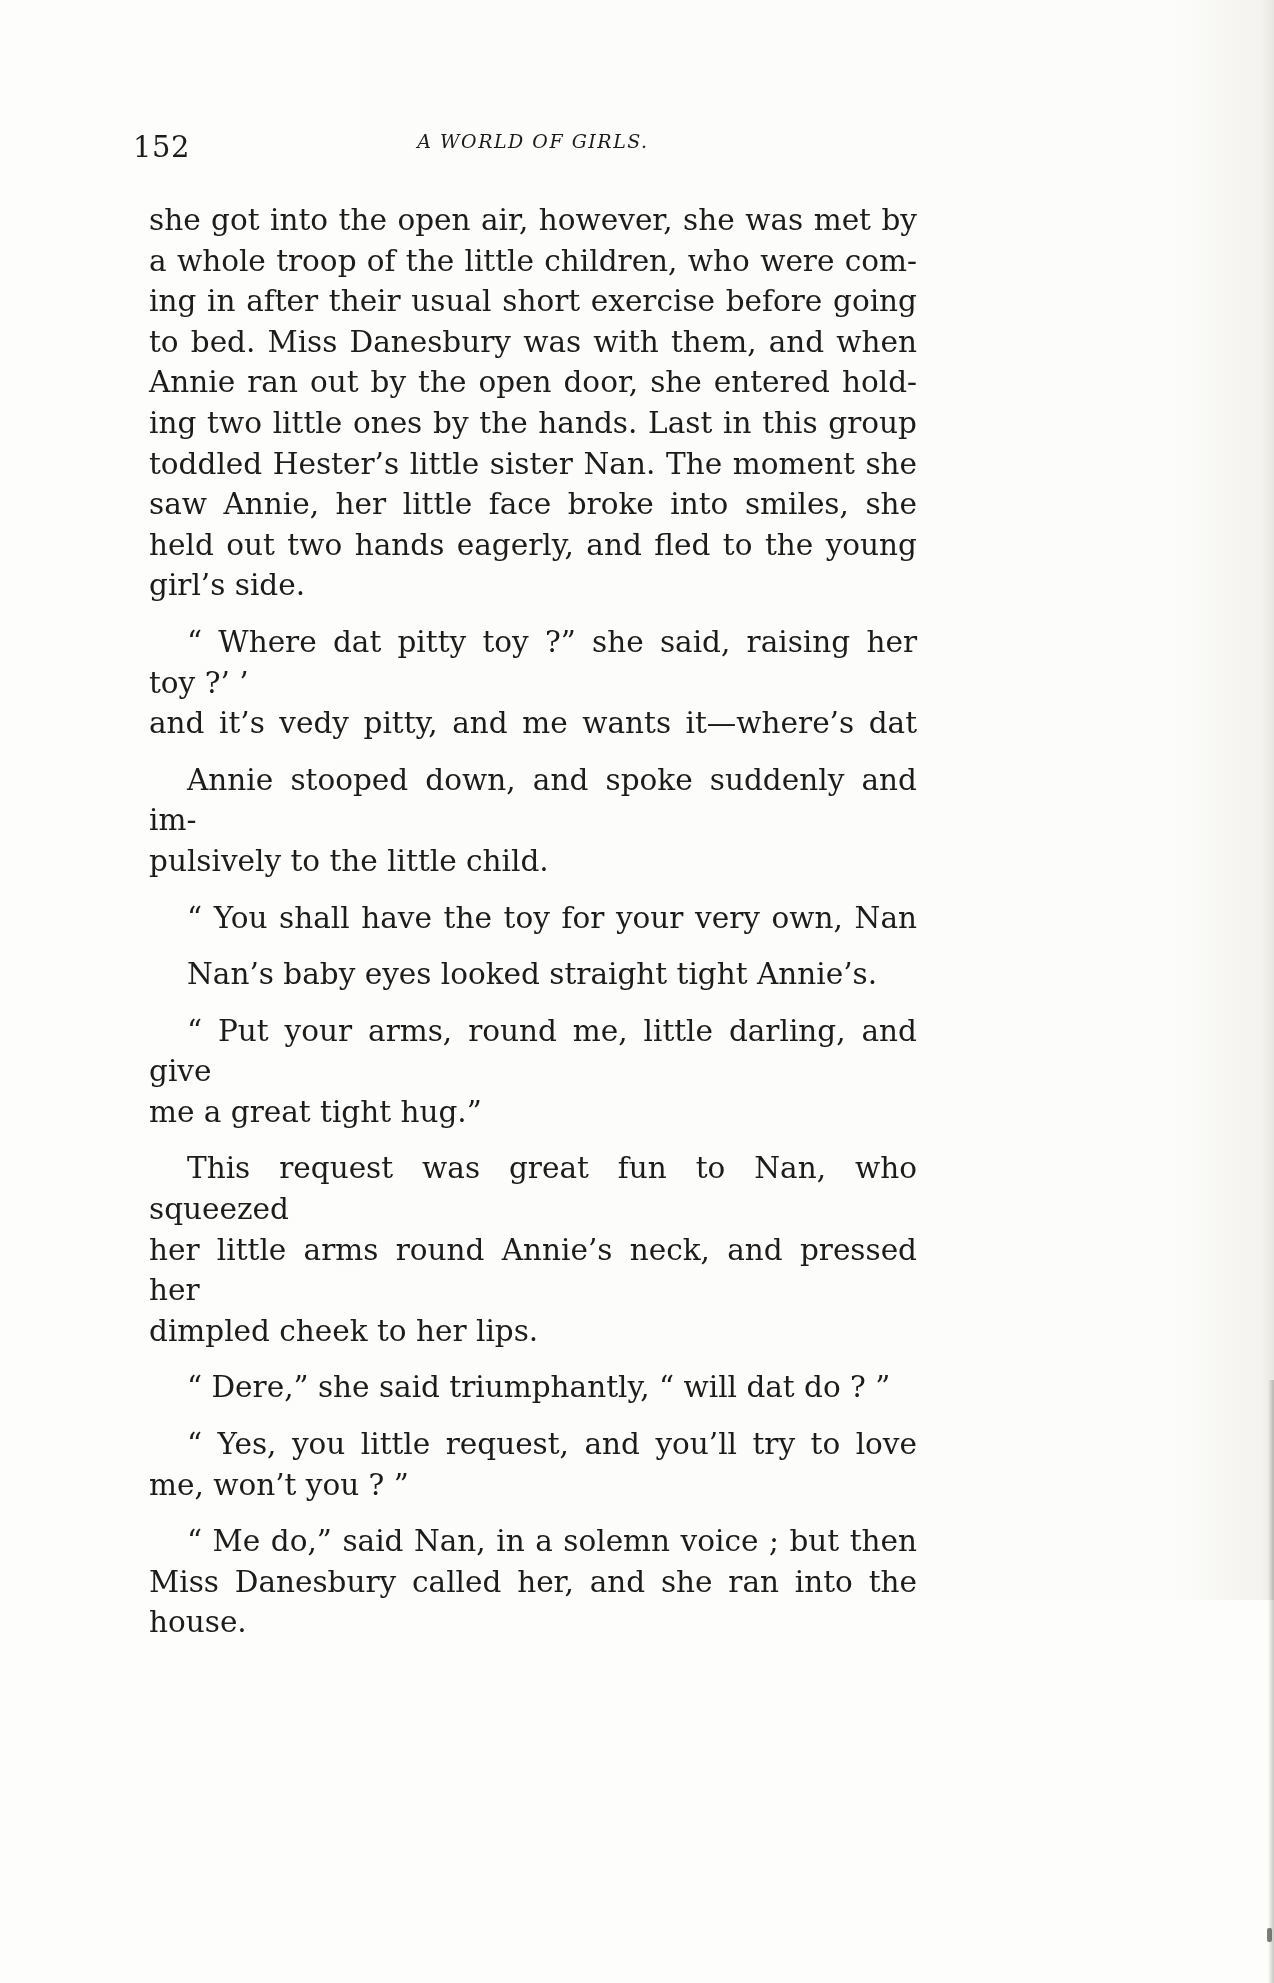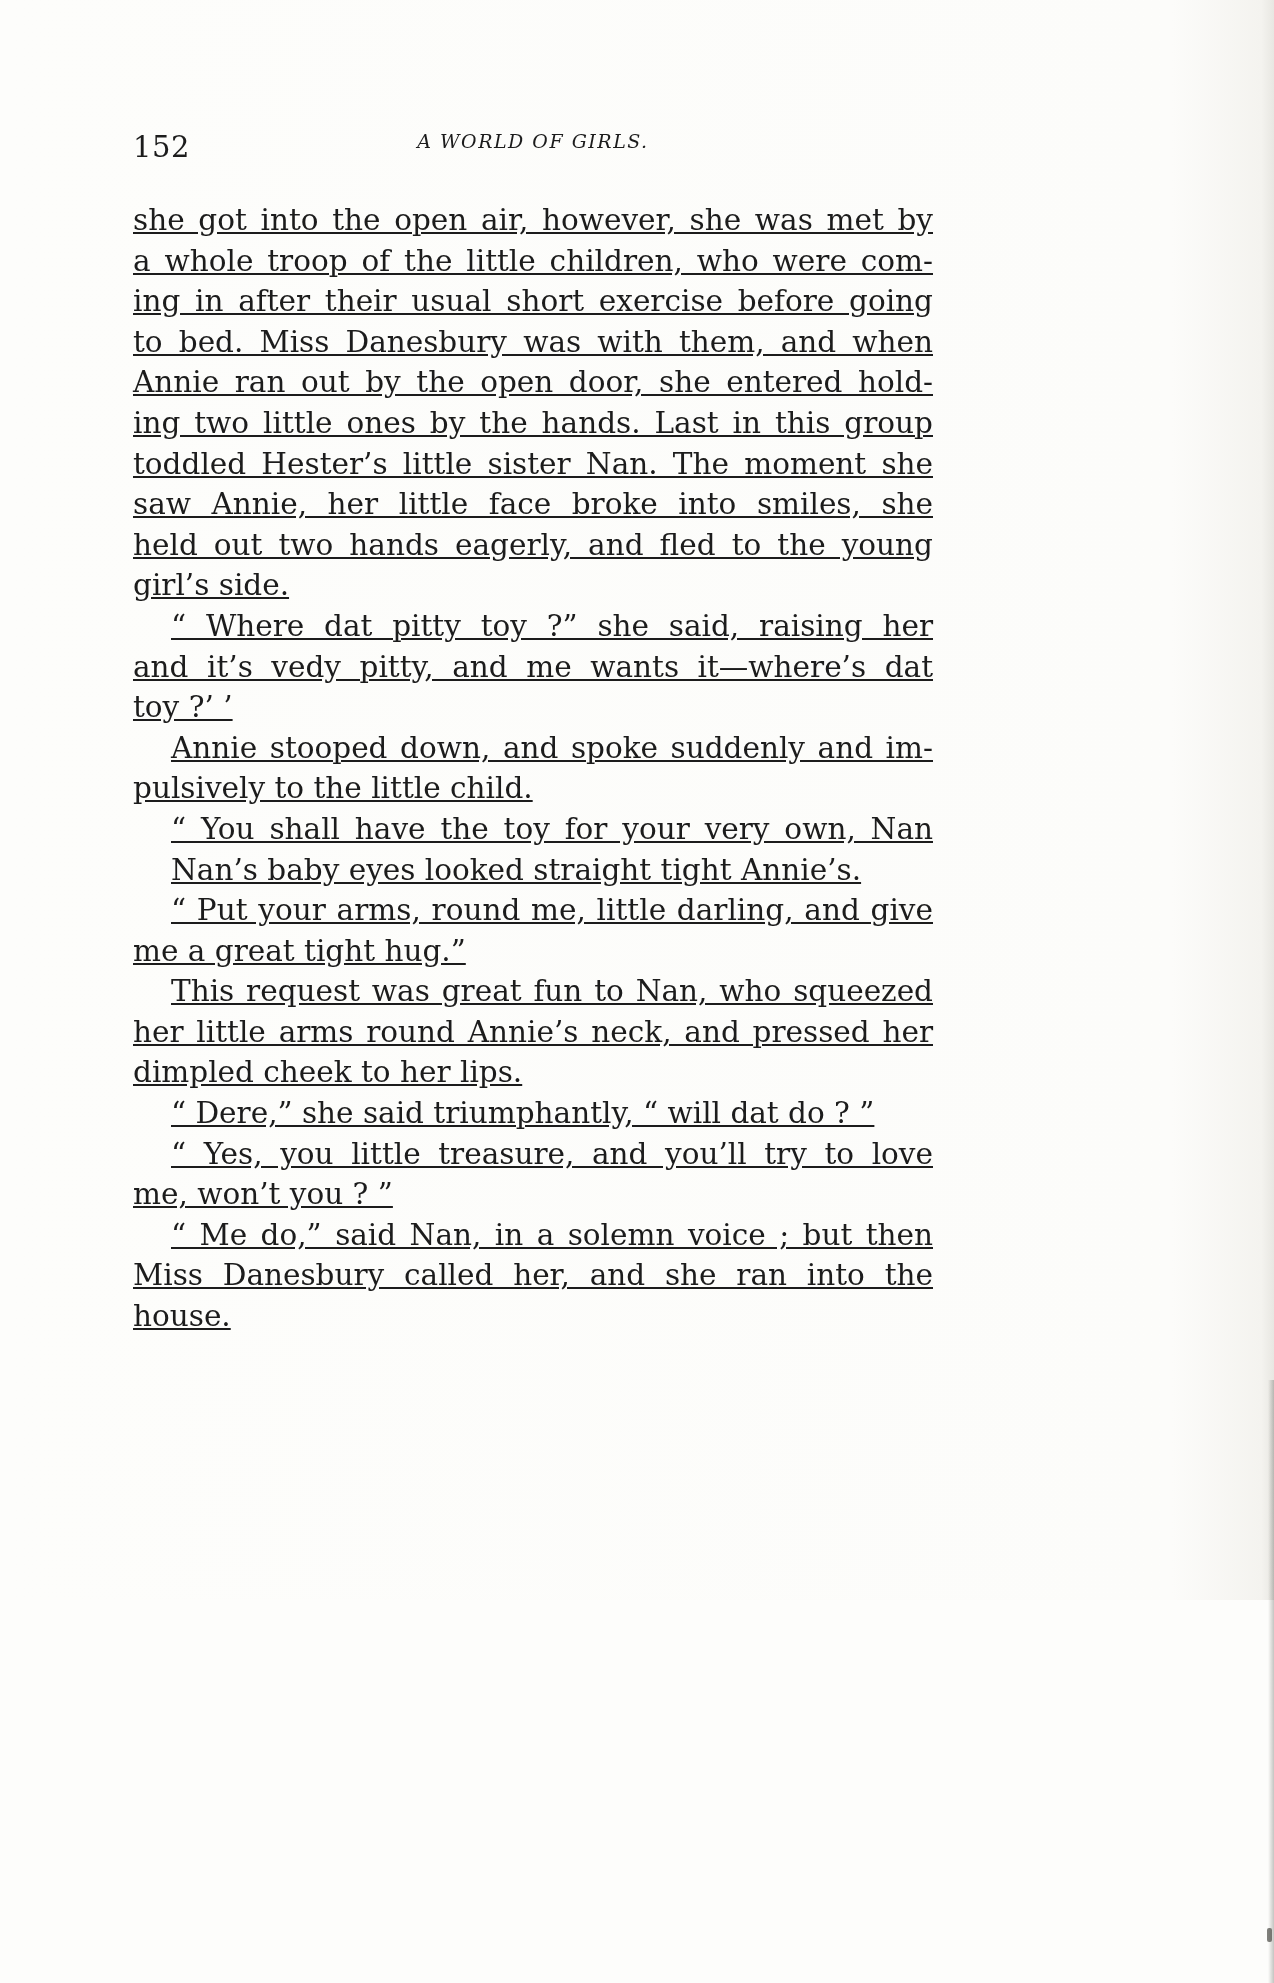--- a/index.html
+++ b/index.html
@@ -46,22 +46,21 @@
     white-space: nowrap;
   }
   .text-block {
     width: 800px;
     margin-left: 133px;
     margin-top: 26px;
     font-size: 29.5px;
     line-height: 40.6px;
   }
   .para {
-    margin: 0;
-    text-decoration: underline;
+    margin: 16px;
   }
   .line {
     text-align: justify;
     white-space: normal;
   }
   .line.justify {
     text-align-last: justify;
   }
   .para.indent .line:first-child {
     text-indent: 38px;
@@ -103,22 +102,22 @@
         <div class="line justify">to bed. Miss Danesbury was with them, and when</div>
         <div class="line justify">Annie ran out by the open door, she entered hold-</div>
         <div class="line justify">ing two little ones by the hands. Last in this group</div>
         <div class="line justify">toddled Hester’s little sister Nan. The moment she</div>
         <div class="line justify">saw Annie, her little face broke into smiles, she</div>
         <div class="line justify">held out two hands eagerly, and fled to the young</div>
         <div class="line">girl’s side.</div>
       </div>
       <div class="para indent">
         <div class="line justify">“ Where dat pitty toy ?” she said, raising her</div>
+        <div class="line">toy ?’ ’</div>
         <div class="line justify">and it’s vedy pitty, and me wants it—where’s dat</div>
-        <div class="line">toy ?’ ’</div>
       </div>
       <div class="para indent">
         <div class="line justify">Annie stooped down, and spoke suddenly and im-</div>
         <div class="line">pulsively to the little child.</div>
       </div>
       <div class="para indent">
         <div class="line justify">“ You shall have the toy for your very own, Nan</div>
       </div>
       <div class="para indent">
         <div class="line">Nan’s baby eyes looked straight tight Annie’s.</div>
@@ -129,21 +128,21 @@
       </div>
       <div class="para indent">
         <div class="line justify">This request was great fun to Nan, who squeezed</div>
         <div class="line justify">her little arms round Annie’s neck, and pressed her</div>
         <div class="line">dimpled cheek to her lips.</div>
       </div>
       <div class="para indent">
         <div class="line">“ Dere,” she said triumphantly, “ will dat do ? ”</div>
       </div>
       <div class="para indent">
-        <div class="line justify">“ Yes, you little treasure, and you’ll try to love</div>
+        <div class="line justify">“ Yes, you little request, and you’ll try to love</div>
         <div class="line">me, won’t you ? ”</div>
       </div>
       <div class="para indent">
         <div class="line justify">“ Me do,” said Nan, in a solemn voice ; but then</div>
         <div class="line justify">Miss Danesbury called her, and she ran into the</div>
         <div class="line">house.</div>
       </div>
     </div>
 
   <div class="edge-shadow"></div>

